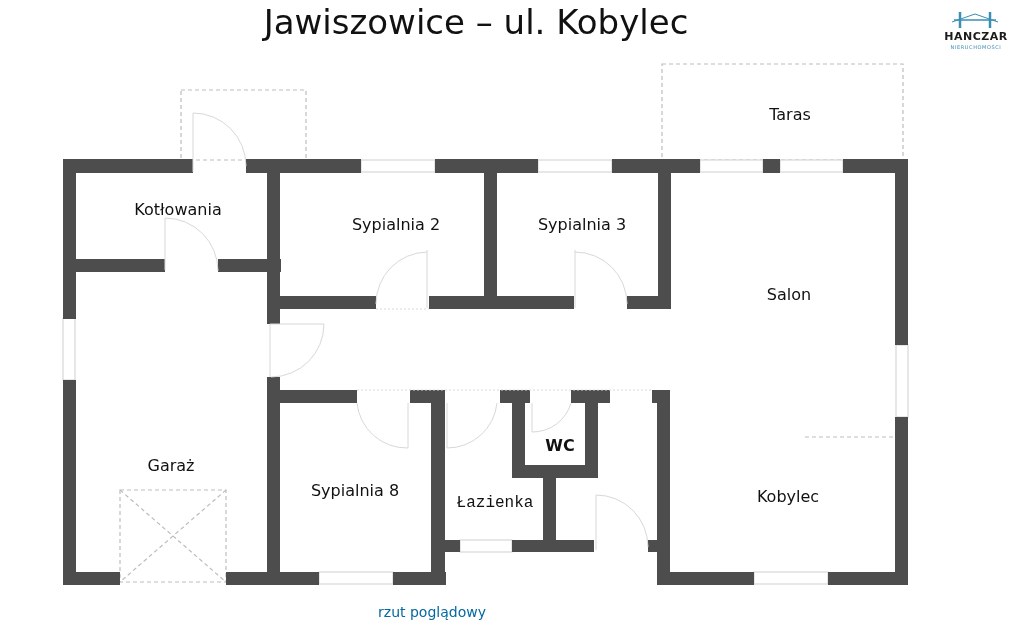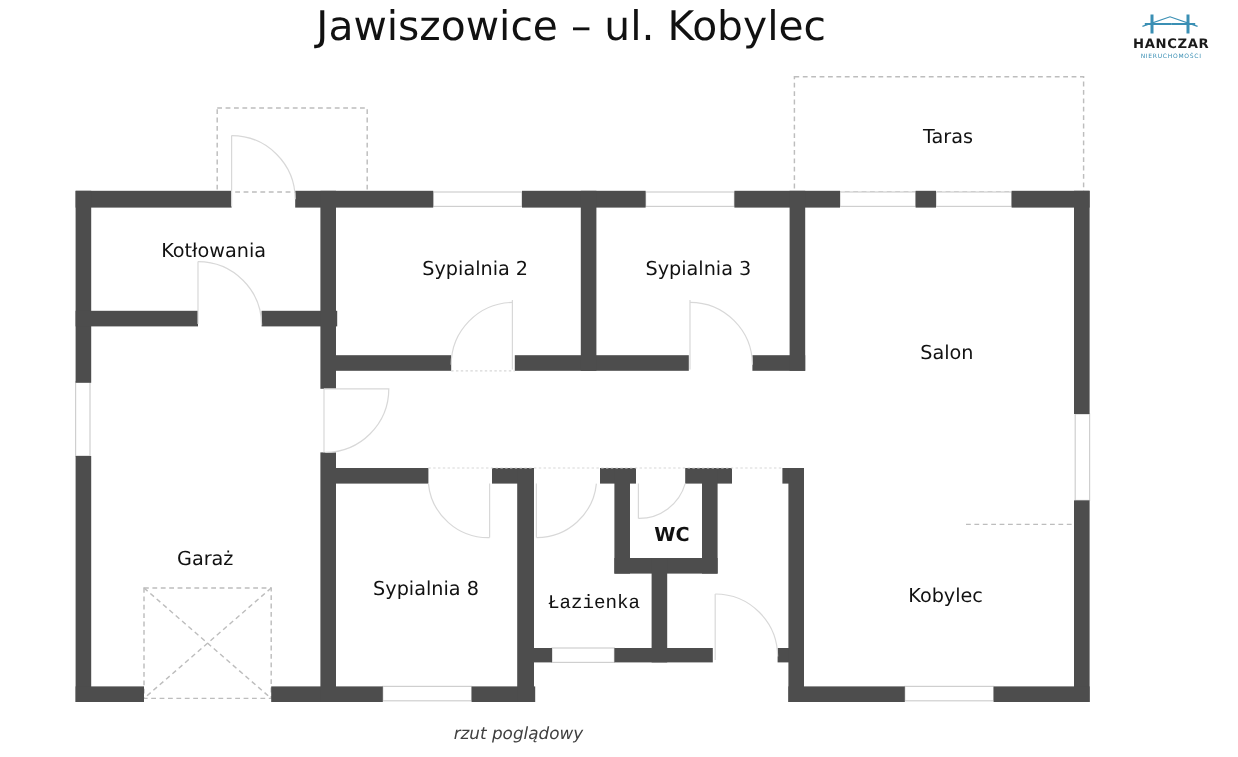--- a/index.html
+++ b/index.html
@@ -3,21 +3,21 @@
 <meta charset="utf-8">
 <style>
   html, body { margin:0; padding:0; background:#ffffff; }
   body { width:1032px; height:631px; position:relative; overflow:hidden; font-family:"DejaVu Sans", sans-serif; }
   .title { position:absolute; left:0; width:952px; top:2px; text-align:center; font-size:34px; color:#111; font-family:"DejaVu Sans", sans-serif; letter-spacing:0px; }
   .logo { position:absolute; left:930px; top:8px; width:92px; height:46px; }
   .logo-word { position:absolute; left:0; top:22px; width:92px; text-align:center; font-size:11px; font-weight:bold; color:#1b1b1b; letter-spacing:0.5px; }
   .logo-sub { position:absolute; left:0; top:36px; width:92px; text-align:center; font-size:5px; color:#3a8fb4; letter-spacing:0.6px; }
   svg.plan { position:absolute; left:0; top:0; }
   .room-label { position:absolute; font-size:16px; color:#111; transform:translate(-50%,-50%); white-space:nowrap; }
-  .caption { position:absolute; left:432px; top:612px; transform:translate(-50%,-50%); font-size:14px; font-style:italic; color:#404040; white-space:nowrap; }
+  .caption { position:absolute; left:432px; top:612px; transform:translate(-50%,-50%); font-size:14px; color:#0369a1; white-space:nowrap; }
 </style>
 </head>
 <body>
 
 <div class="title">Jawiszowice – ul. Kobylec</div>
 
 <div class="logo">
   <svg width="92" height="24" viewBox="0 0 92 24">
     <line x1="30" y1="4" x2="30" y2="20" stroke="#3a8fb4" stroke-width="2.5"></line>
     <line x1="60" y1="4" x2="60" y2="20" stroke="#3a8fb4" stroke-width="2.5"></line>

